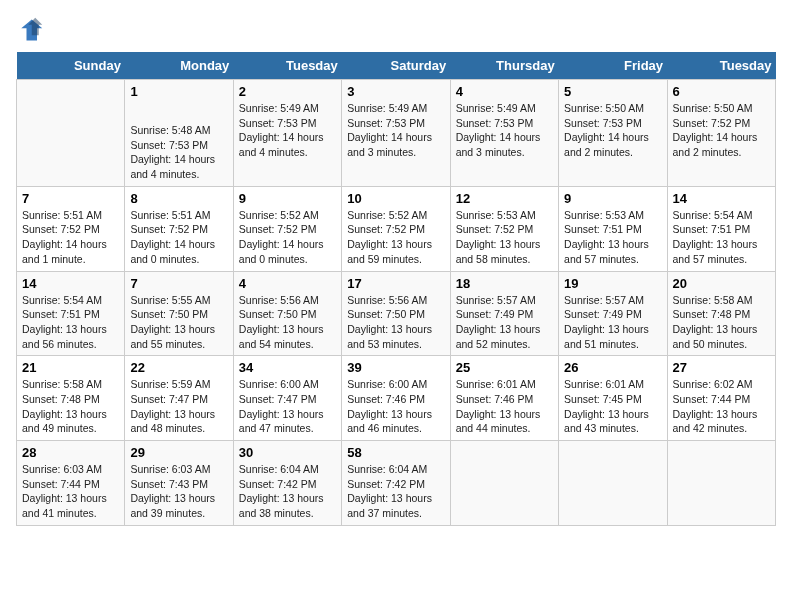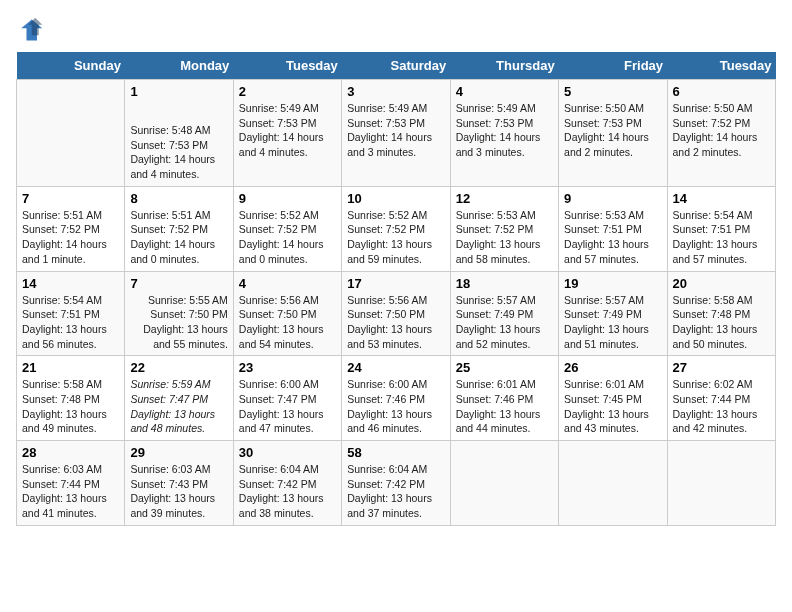--- a/index.html
+++ b/index.html
@@ -220,21 +220,21 @@
       <tr>
         <td>
           <span class="day-num">14</span>
           <div class="day-info" style="white-space: pre-line;">Sunrise: 5:54 AM
 Sunset: 7:51 PM
 Daylight: 13 hours
 and 56 minutes.</div>
         </td>
         <td>
           <span class="day-num">7</span>
-          <div class="day-info" style="white-space: pre-line; text-align: right;">Sunrise: 5:55 AM
+          <div class="day-info" style="white-space: pre-line;">Sunrise: 5:55 AM
 Sunset: 7:50 PM
 Daylight: 13 hours
 and 55 minutes.</div>
         </td>
         <td>
           <span class="day-num">4</span>
           <div class="day-info" style="white-space: pre-line;">Sunrise: 5:56 AM
 Sunset: 7:50 PM
 Daylight: 13 hours
 and 54 minutes.</div>
@@ -271,34 +271,34 @@
       <tr>
         <td>
           <span class="day-num">21</span>
           <div class="day-info" style="white-space: pre-line;">Sunrise: 5:58 AM
 Sunset: 7:48 PM
 Daylight: 13 hours
 and 49 minutes.</div>
         </td>
         <td>
           <span class="day-num">22</span>
-          <div class="day-info" style="white-space: pre-line; font-style: italic;">Sunrise: 5:59 AM
+          <div class="day-info" style="white-space: pre-line;">Sunrise: 5:59 AM
 Sunset: 7:47 PM
 Daylight: 13 hours
 and 48 minutes.</div>
         </td>
         <td>
-          <span class="day-num">23</span>
+          <span class="day-num">34</span>
           <div class="day-info" style="white-space: pre-line;">Sunrise: 6:00 AM
 Sunset: 7:47 PM
 Daylight: 13 hours
 and 47 minutes.</div>
         </td>
         <td>
-          <span class="day-num">24</span>
+          <span class="day-num">39</span>
           <div class="day-info" style="white-space: pre-line;">Sunrise: 6:00 AM
 Sunset: 7:46 PM
 Daylight: 13 hours
 and 46 minutes.</div>
         </td>
         <td>
           <span class="day-num">25</span>
           <div class="day-info" style="white-space: pre-line;">Sunrise: 6:01 AM
 Sunset: 7:46 PM
 Daylight: 13 hours

